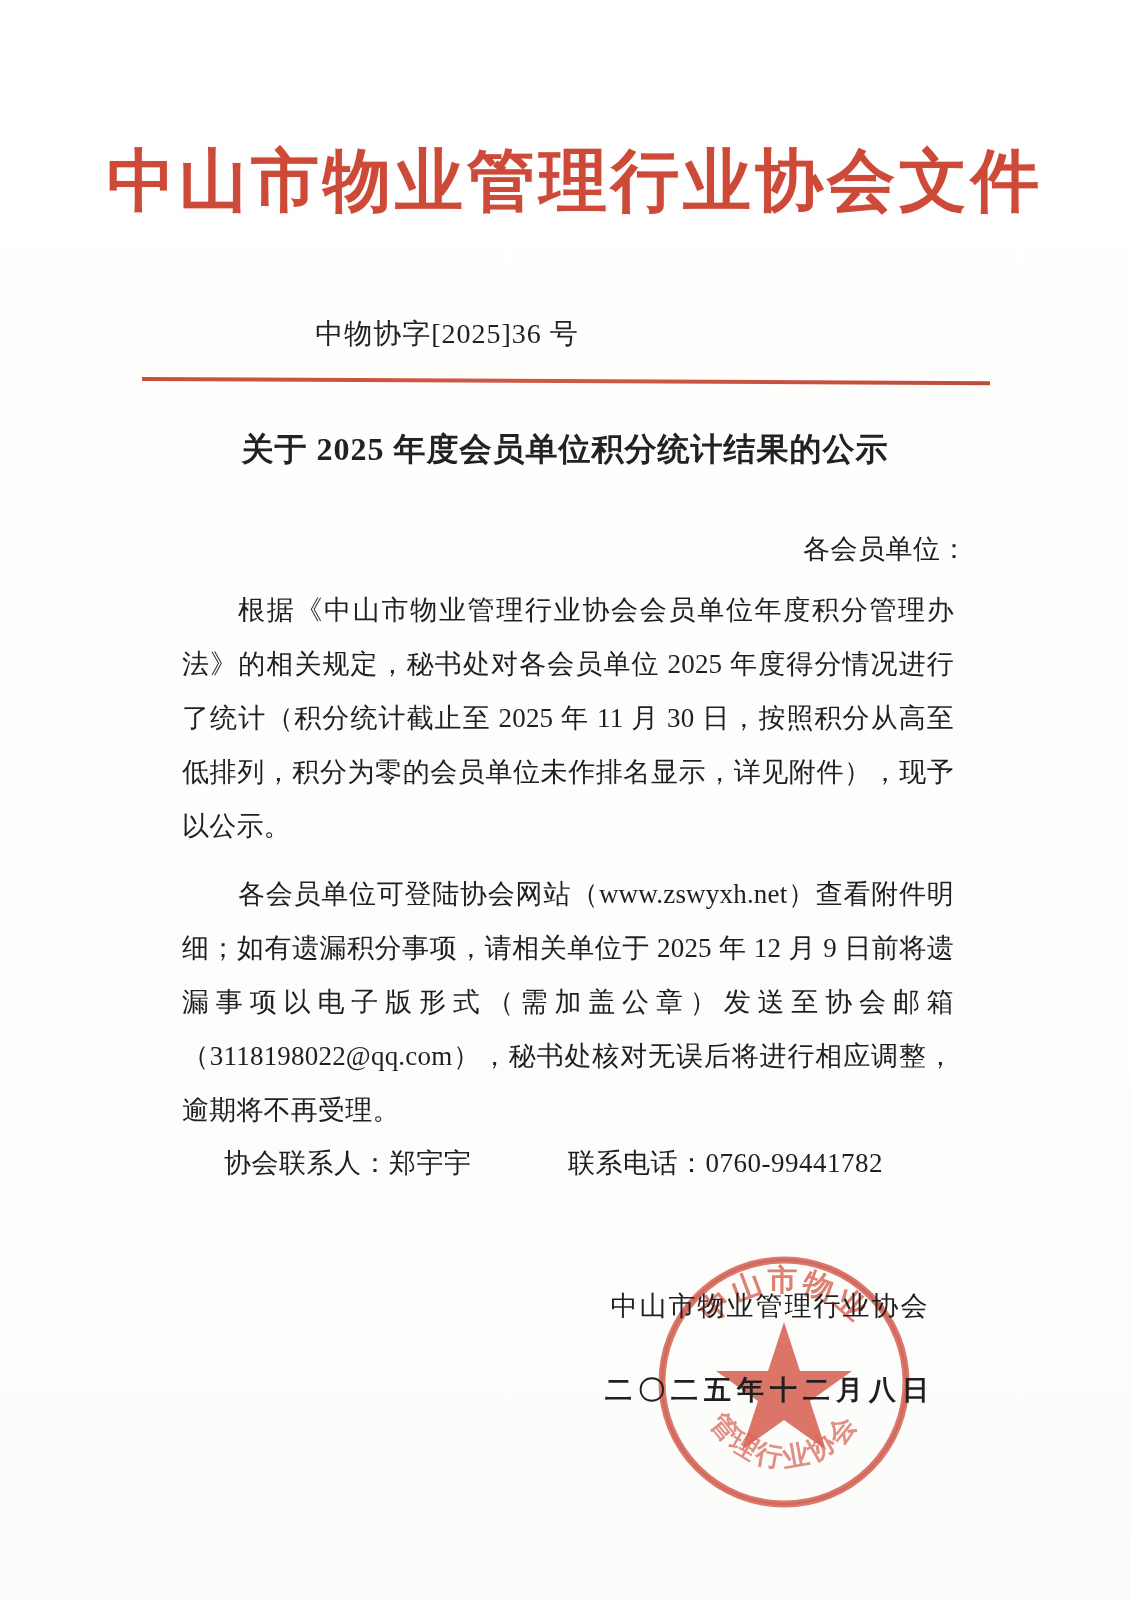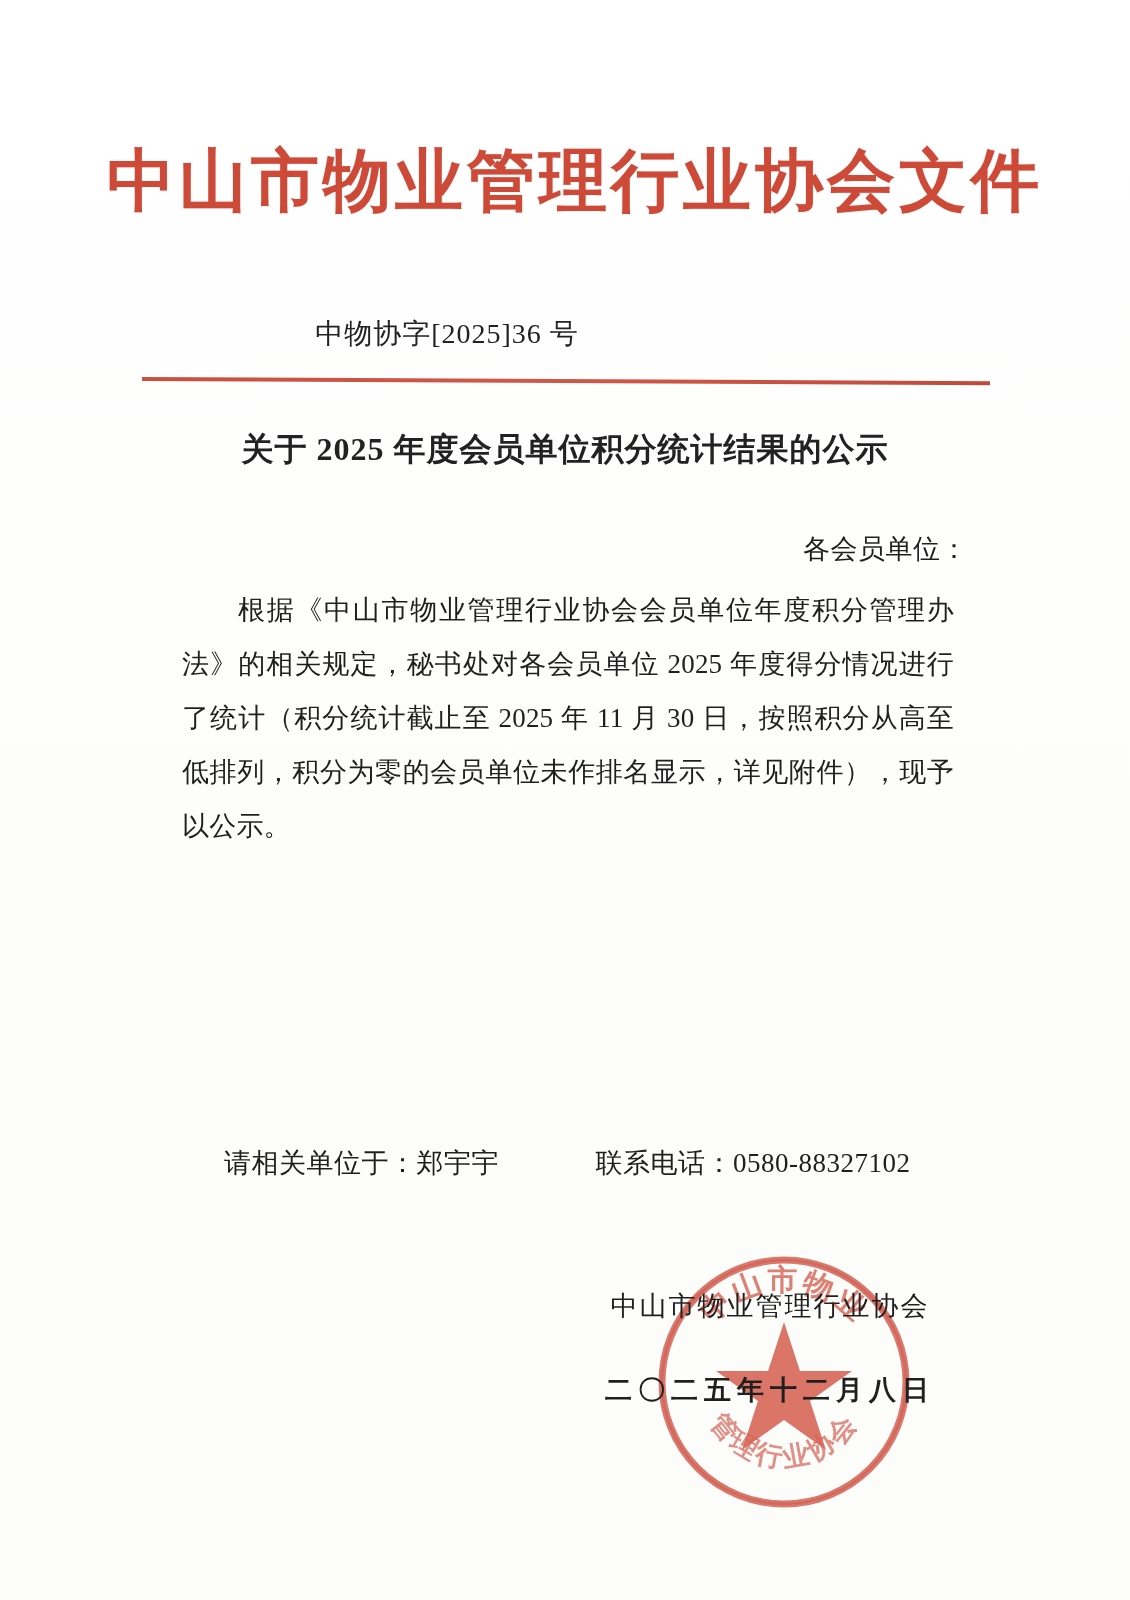--- a/index.html
+++ b/index.html
@@ -184,26 +184,27 @@
 
   <div class="doc-number">中物协字[2025]36 号</div>
 
   <div class="red-rule"></div>
 
   <div class="doc-heading">关于 2025 年度会员单位积分统计结果的公示</div>
 
   <div class="body-area">
     <div class="salutation">各会员单位：</div>
     <p class="para">根据《中山市物业管理行业协会会员单位年度积分管理办法》的相关规定，秘书处对各会员单位 2025 年度得分情况进行了统计（积分统计截止至 2025 年 11 月 30 日，按照积分从高至低排列，积分为零的会员单位未作排名显示，详见附件），现予以公示。</p>
+    <p class="para">各会员单位可登陆协会网站（www.zswyxh.net）查看附件明细；如有遗漏积分事项，请相关单位于 2025 年 12 月 9 日前将遗漏事项以电子版形式（需加盖公章）发送至协会邮箱（3118198022@qq.com），秘书处核对无误后将进行相应调整，逾期将不再受理。</p>
   </div>
 
   <div class="contact-line">
-    <span>请相关单位于：郑宇宇</span>
+    <span>协会联系人：郑宇宇</span>
     <span class="contact-gap"></span>
-    <span>联系电话：0580-88327102</span>
+    <span>联系电话：0760-99441782</span>
   </div>
 
   <div class="seal">
     <svg viewBox="0 0 268 268" xmlns="http://www.w3.org/2000/svg">
       <defs>
         <path id="sealArc" d="M 42,134 A 92,92 0 0 1 226,134" fill="none"></path>
         <path id="sealArcBottom" d="M 50,134 A 84,84 0 0 0 218,134" fill="none"></path>
       </defs>
       <circle cx="134" cy="134" r="122" fill="none" stroke="#d4594a" stroke-width="7" opacity="0.88"></circle>
       <circle cx="134" cy="134" r="122" fill="none" stroke="#c24a3c" stroke-width="2.5" opacity="0.45"></circle>

